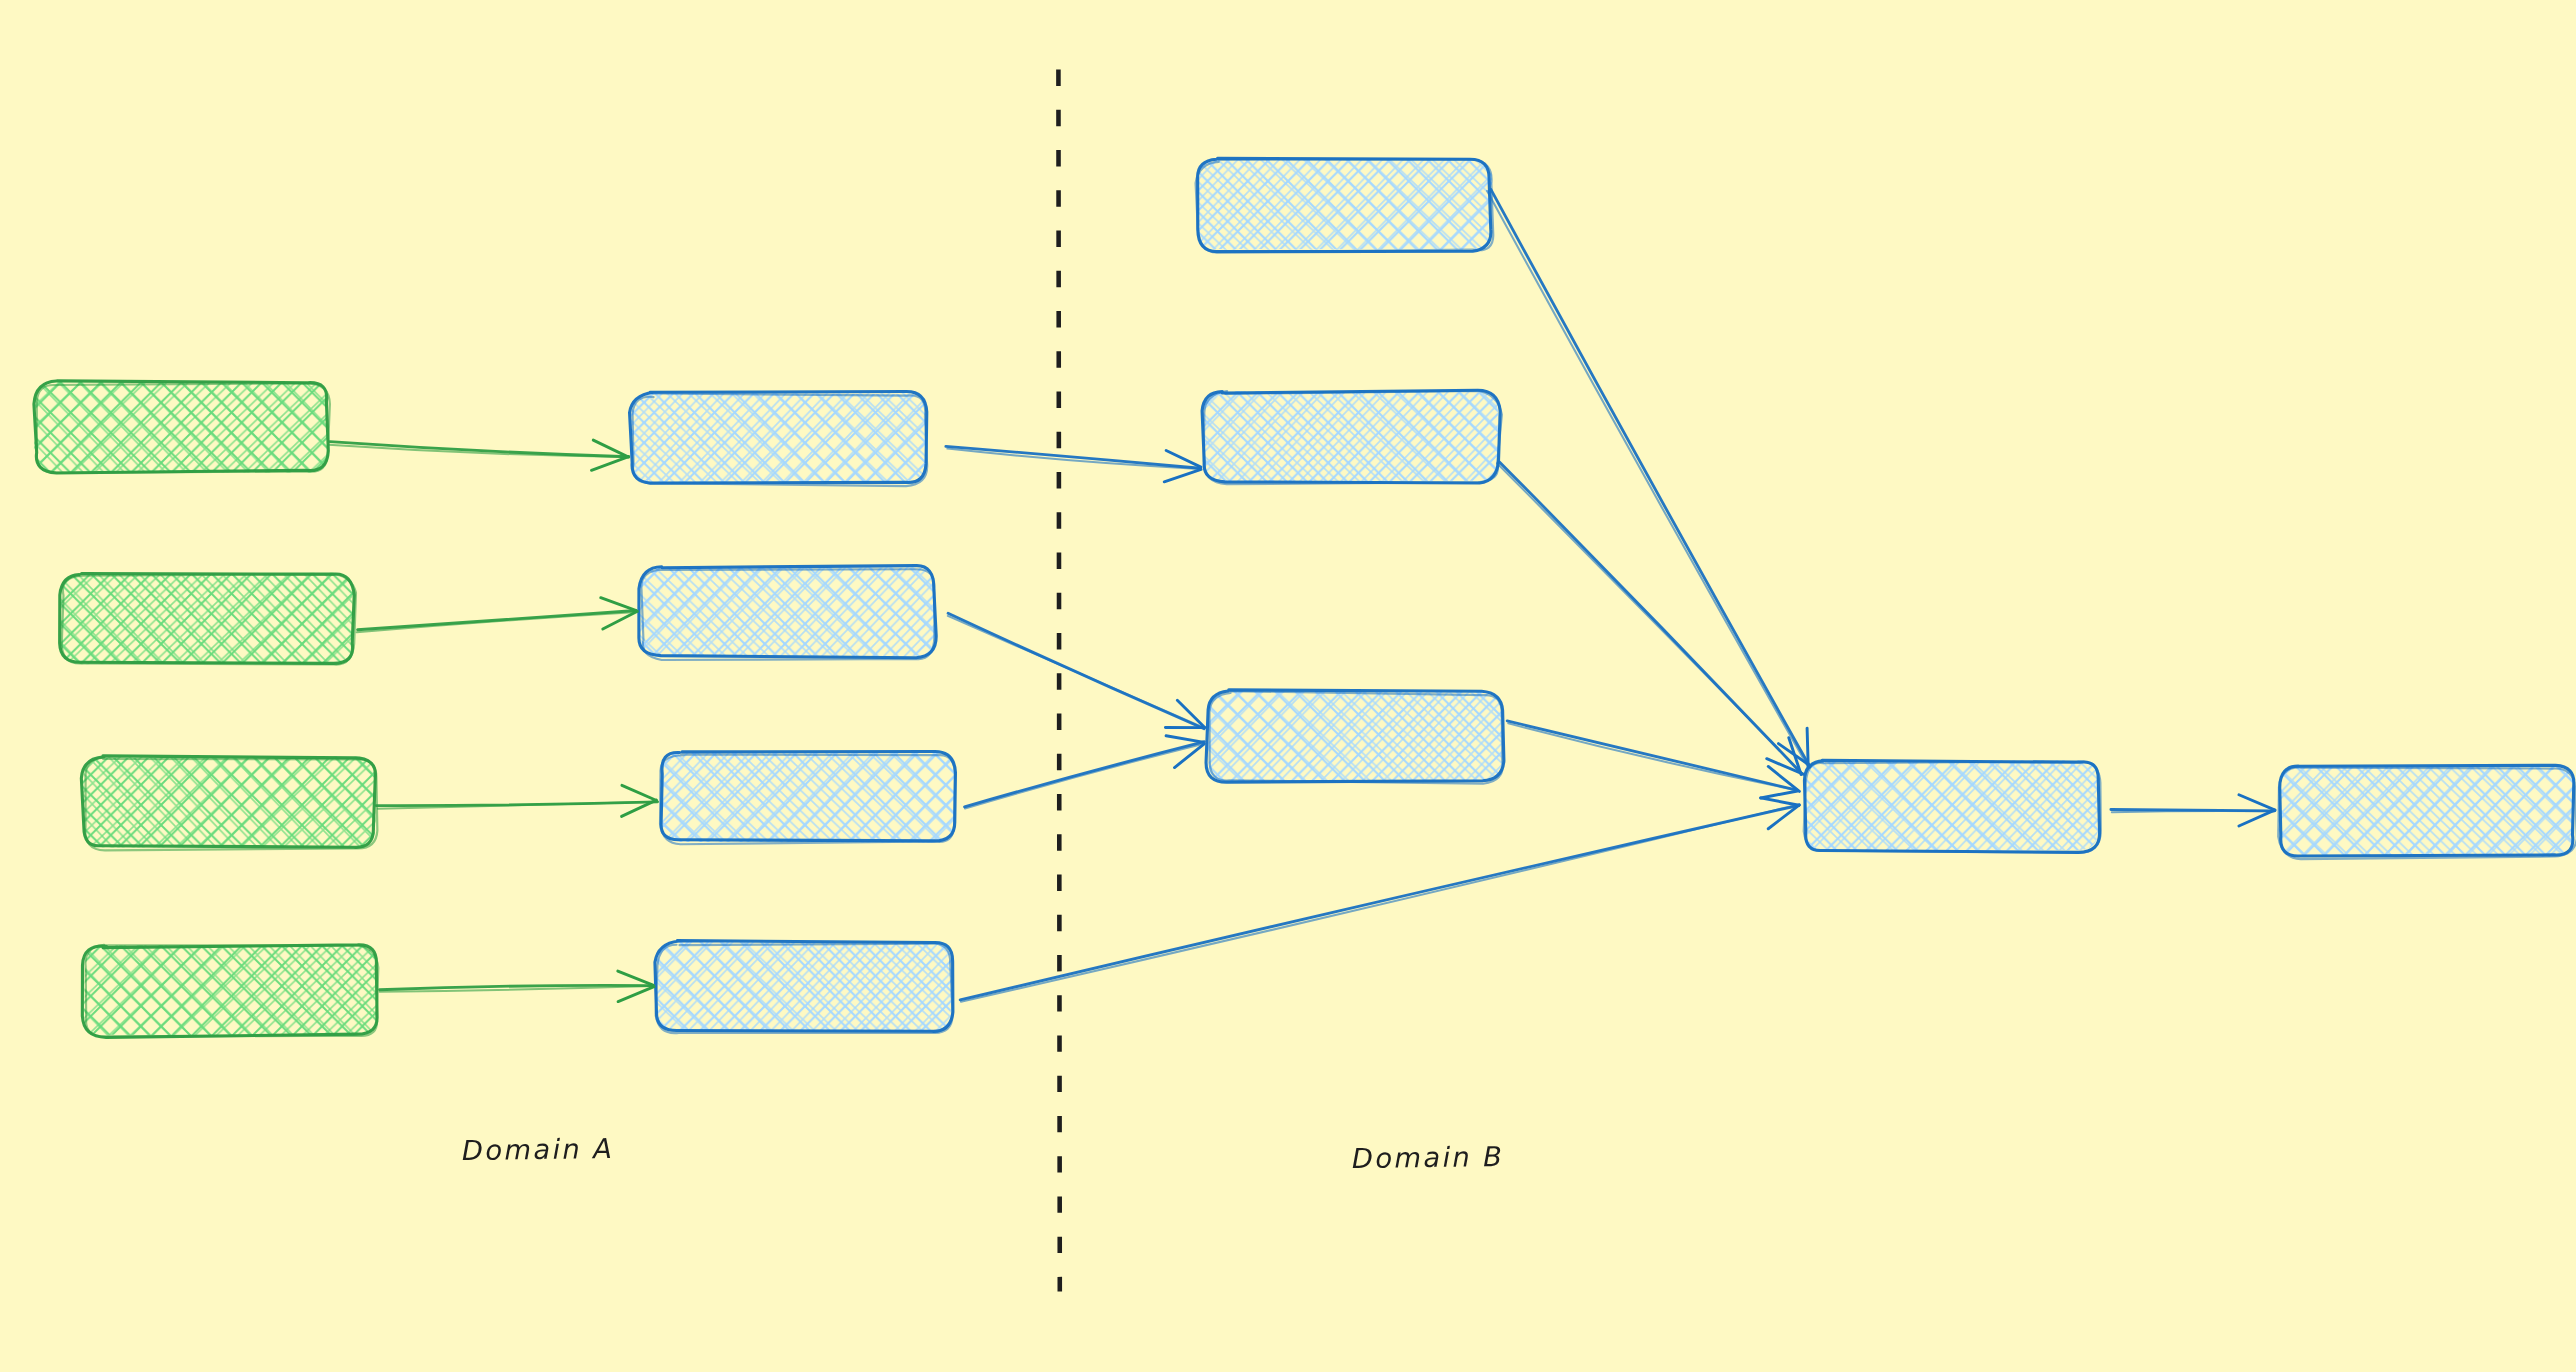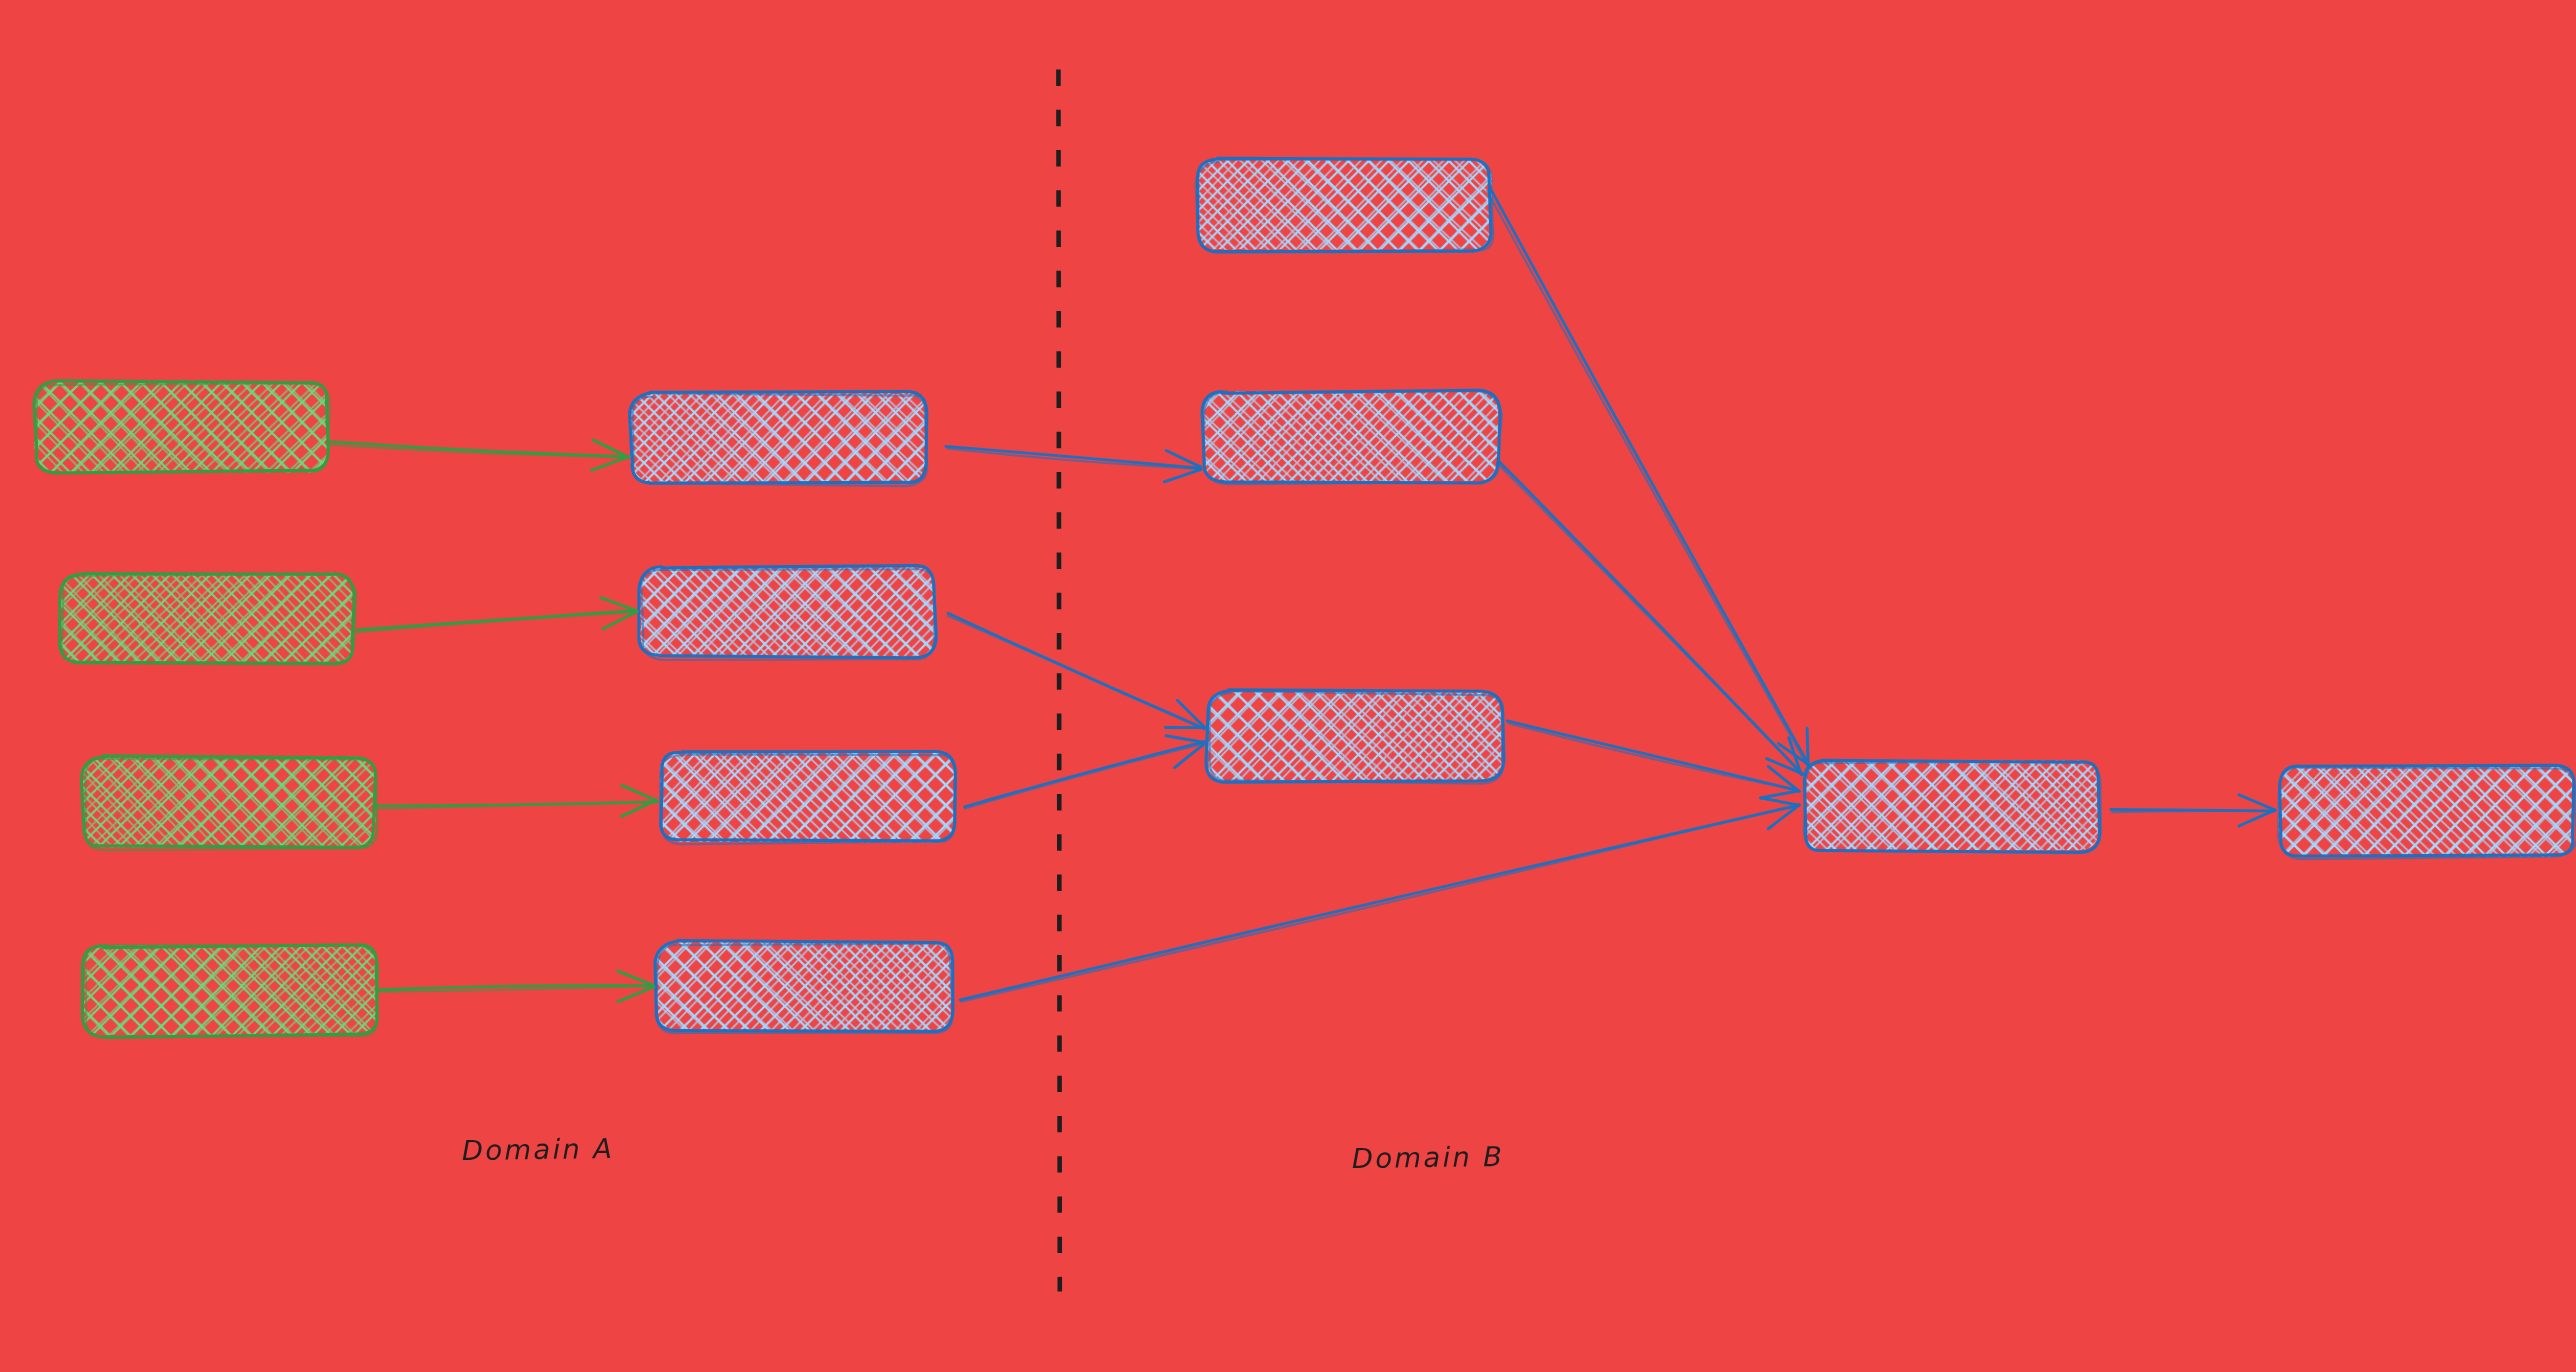--- a/index.html
+++ b/index.html
@@ -4,21 +4,21 @@
 <style>
   html, body {
     margin: 0;
     padding: 0;
     background: #ffffff;
   }
   #canvas-root {
     position: relative;
     width: 2576px;
     height: 1372px;
-    background: #ef4444;
+    background: #fef9c3;
     overflow: hidden;
     font-family: "DejaVu Sans", sans-serif;
   }
   #diagram-svg {
     position: absolute;
     left: 0;
     top: 0;
     width: 2576px;
     height: 1372px;
     display: block;

